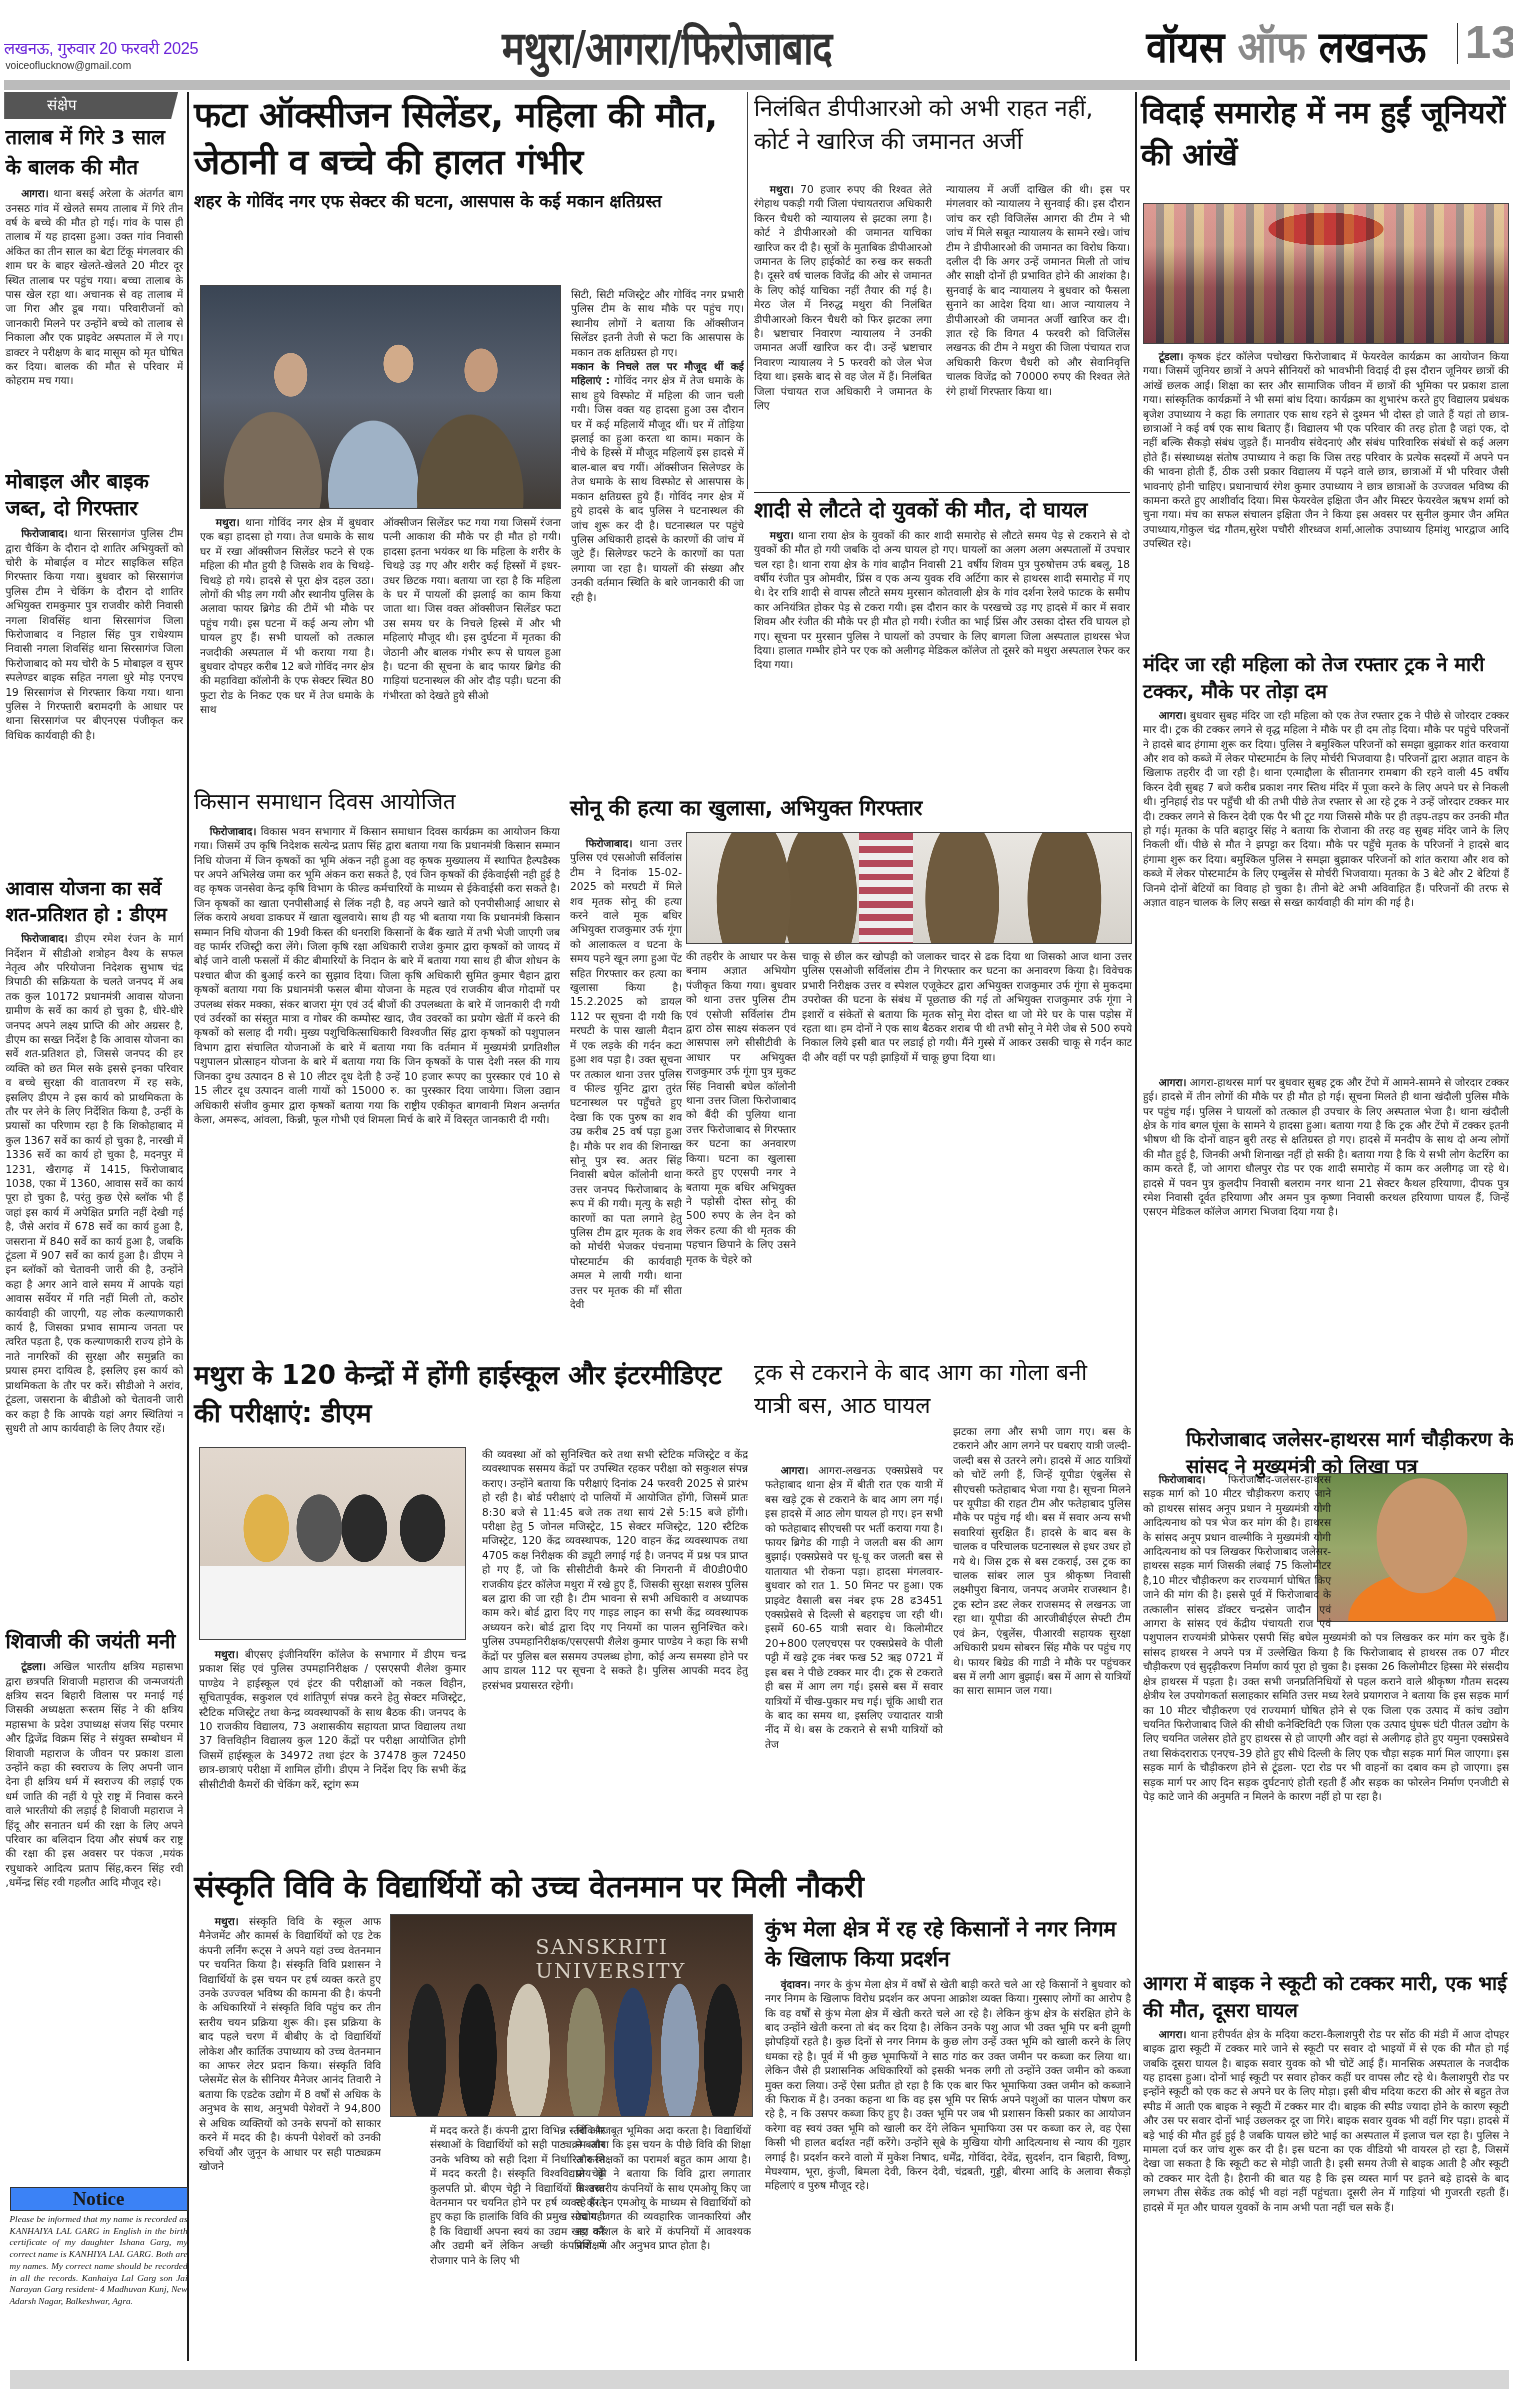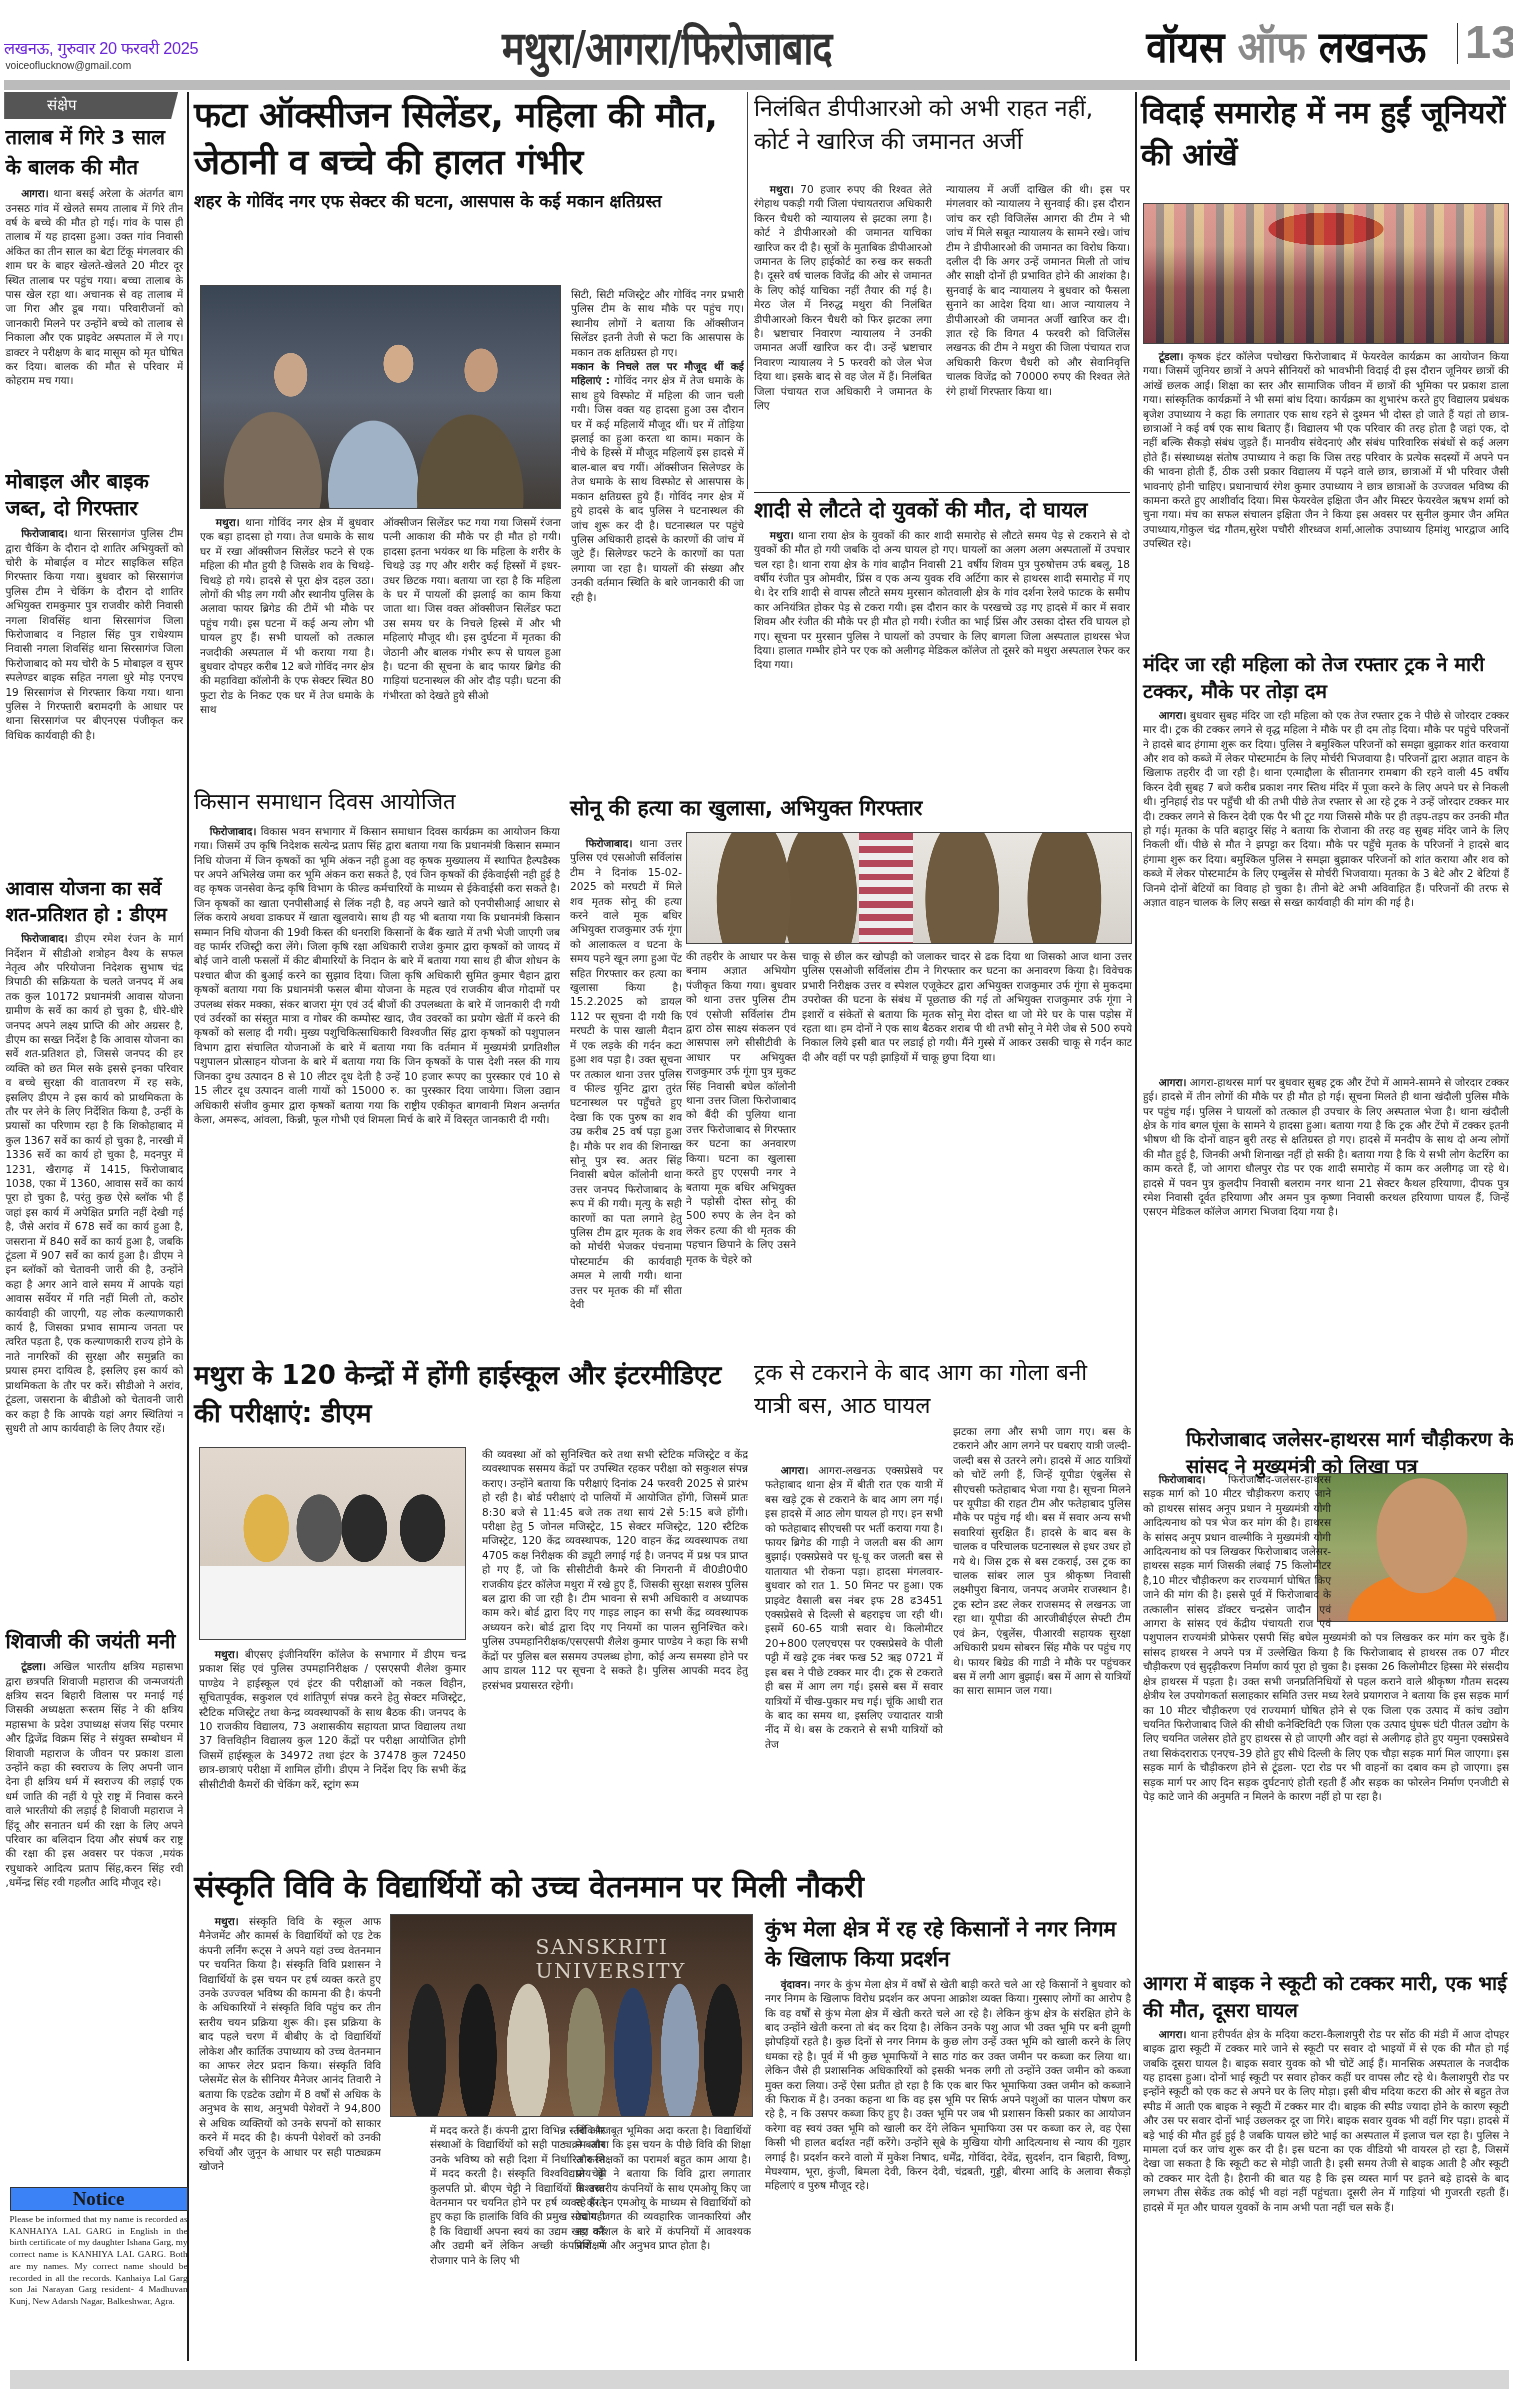--- a/index.html
+++ b/index.html
@@ -73,21 +73,21 @@
       radial-gradient(ellipse 75px 95px at 55% 42%, #c8966c 60%, transparent 61%),
       radial-gradient(ellipse 122px 81px at 55% 100%, #ef7d22 60%, transparent 61%),
       radial-gradient(ellipse 81px 61px at 55% 90%, #f4f1ea 60%, transparent 61%),
       linear-gradient(180deg, #6c8b4a 0%, #98a86a 50%, #b4866c 100%); }
 
   
   .sankship { left: 4.1px; top: 92px; width: 174px; height: 27px; background: #555; clip-path: polygon(0 0, 100% 0, 96% 100%, 0 100%); color: #fff; font-size: 15px; padding-left: 43px; line-height: 27px; }
 
   
   .notice-box { left: 9.5px; top: 2187px; width: 178px; height: 24.4px; border: 1.4px solid #333; background: #3b82f6; text-align: center; font-family: "Liberation Serif", serif; font-weight: bold; font-size: 19px; line-height: 22px; }
-  .notice-text { left: 9.5px; top: 2214px; width: 178px; font-family: "Liberation Serif", serif; font-size: 9.2px; line-height: 11.7px; text-align: justify; }
+  .notice-text { left: 9.5px; top: 2214px; width: 178px; font-family: "Liberation Serif", serif; font-size: 9.2px; line-height: 11.7px; text-align: justify; font-style: italic; }
 </style>
 </head>
 <body>
 
 <div class="abs dateline">लखनऊ, गुरुवार 20 फरवरी 2025</div>
 <div class="abs email">voiceoflucknow@gmail.com</div>
 <div class="abs section-title">मथुरा/आगरा/फिरोजाबाद</div>
 <div class="abs brand">
   <span class="b1">वॉयस</span>
   <span class="b2">ऑफ</span>

